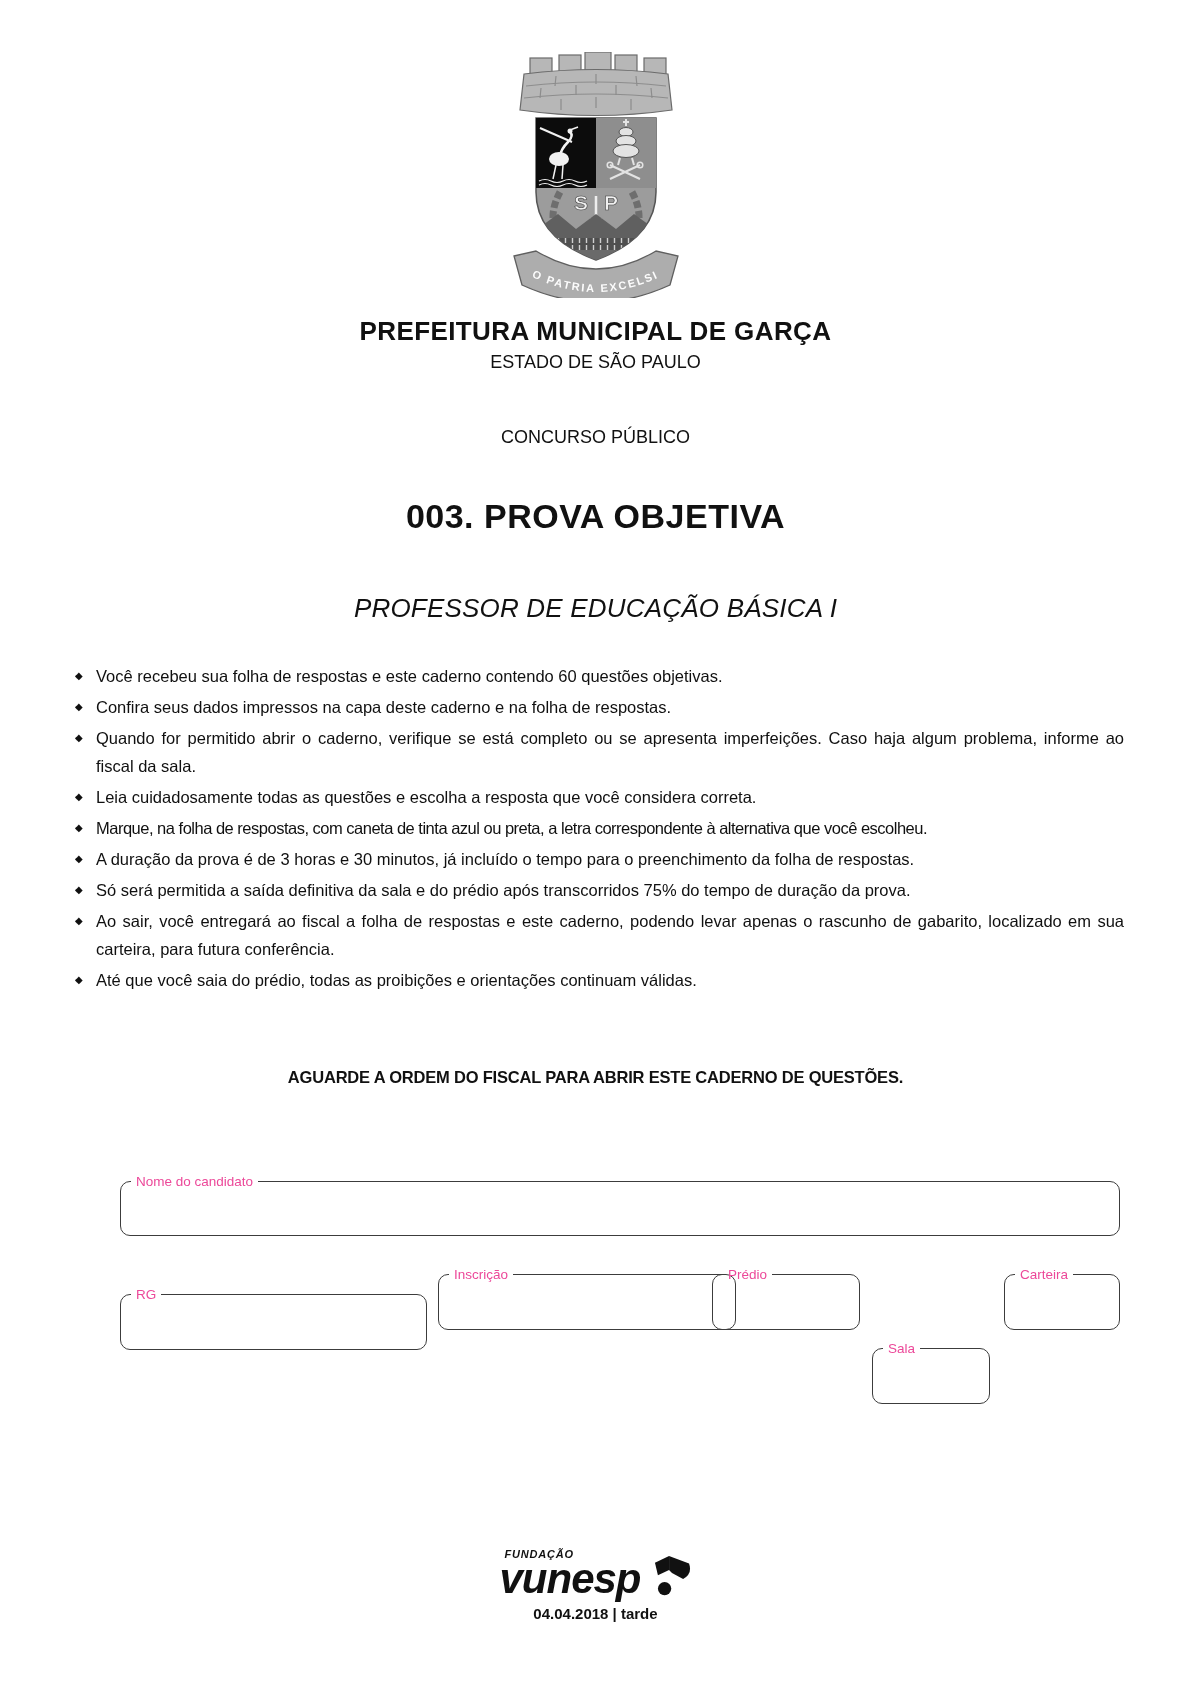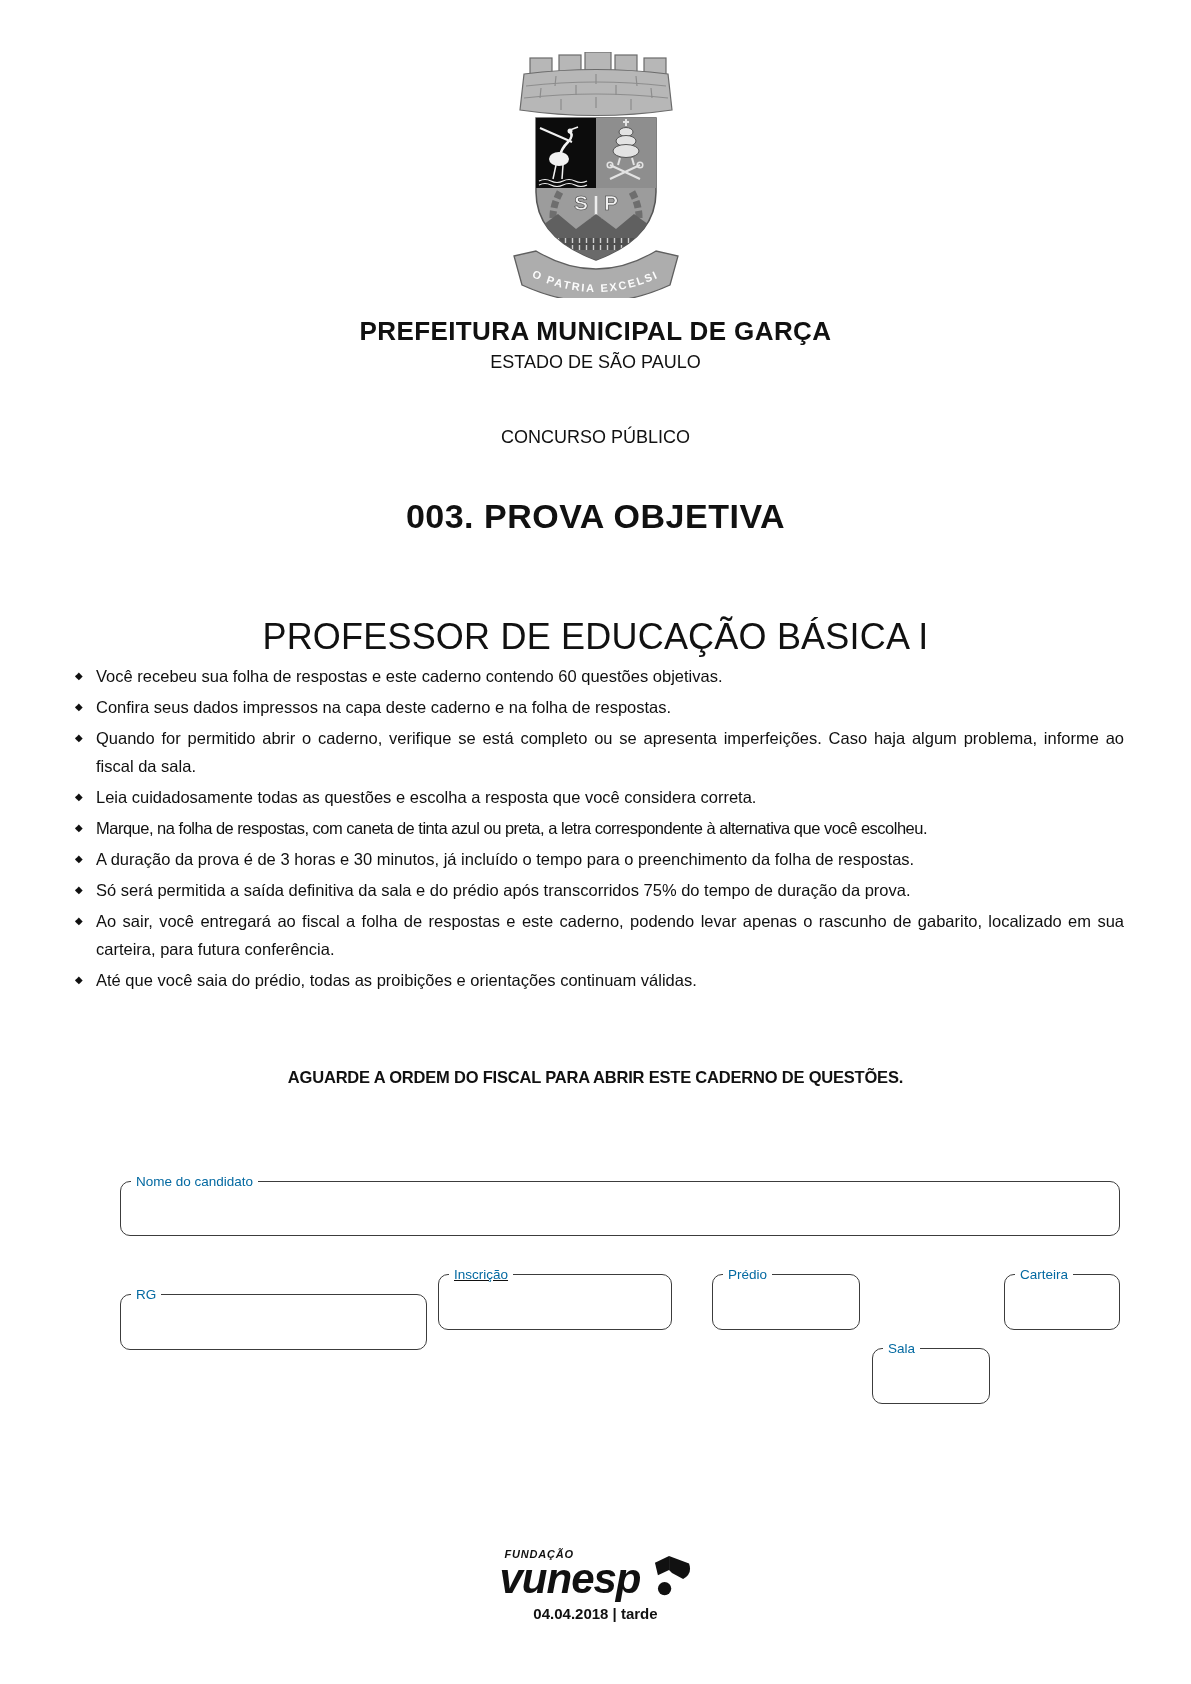--- a/index.html
+++ b/index.html
@@ -3,34 +3,34 @@
 <meta charset="utf-8">
 <style>
   html,body{margin:0;padding:0;background:#fff;}
   .page{position:relative;width:1191px;height:1684px;margin:0 auto;background:#fff;color:#111;
         font-family:"Liberation Sans", sans-serif;overflow:hidden;}
   .ctr{position:absolute;left:0;width:100%;text-align:center;white-space:nowrap;}
   .org{top:316px;font-size:26px;font-weight:bold;letter-spacing:.4px;}
   .state{top:352px;font-size:18px;}
   .event{top:427px;font-size:18px;}
   .exam{top:497px;font-size:34px;font-weight:bold;letter-spacing:.5px;}
-  .role{top:616px;font-size:36px;letter-spacing:.2px;}
+  .role{top:593px;font-size:26px;letter-spacing:.2px;font-style:italic;}
   .crest{position:absolute;top:52px;left:50%;transform:translateX(-50%);}
   .instructions{position:absolute;top:662px;left:75px;width:1049px;margin:0;padding:0;list-style:none;}
   .instructions li{position:relative;padding-left:21px;margin-bottom:3px;font-size:16.5px;line-height:28px;
                    text-align:justify;color:#101010;}
   .instructions li.tight{letter-spacing:-0.5px;}
   .bullet{position:absolute;left:0;top:0;font-size:10px;line-height:28px;}
   .notice{top:1068px;font-size:16.5px;font-weight:bold;letter-spacing:-0.2px;}
   fieldset{position:absolute;border:1.5px solid #3c3c3c;border-radius:10px;margin:0;padding:0;
            box-sizing:border-box;background:transparent;}
-  legend{font-size:13.5px;margin-left:10px;padding:0 5px;color:#0369a1;}
+  legend{font-size:13.5px;margin-left:10px;padding:0 5px;color:#ec4899;}
   .f-name{left:120px;top:1174px;width:1000px;height:62px;}
   .f-rg{left:120px;top:1267px;width:307px;height:63px;margin-top:20px;}
-  .f-insc{left:438px;top:1267px;width:234px;height:63px;text-decoration:underline;}
+  .f-insc{left:438px;top:1267px;width:298px;height:63px;}
   .f-predio{left:712px;top:1267px;width:148px;height:63px;}
   .f-sala{left:872px;top:1341px;width:118px;height:63px;}
   .f-cart{left:1004px;top:1267px;width:116px;height:63px;}
   input.fill{display:block;width:100%;height:calc(100% - 18px);border:none;background:transparent;
              font-size:16px;padding:0 10px;box-sizing:border-box;outline:none;
              font-family:"Liberation Sans", sans-serif;}
   .footer{position:absolute;top:1548px;left:0;width:100%;display:flex;flex-direction:column;align-items:center;}
   .logo-row{display:flex;align-items:flex-end;gap:11px;}
   .logo-text{display:flex;flex-direction:column;align-items:flex-start;font-style:italic;}
   .fundacao{font-size:11px;font-weight:bold;letter-spacing:.8px;margin-left:5px;}

